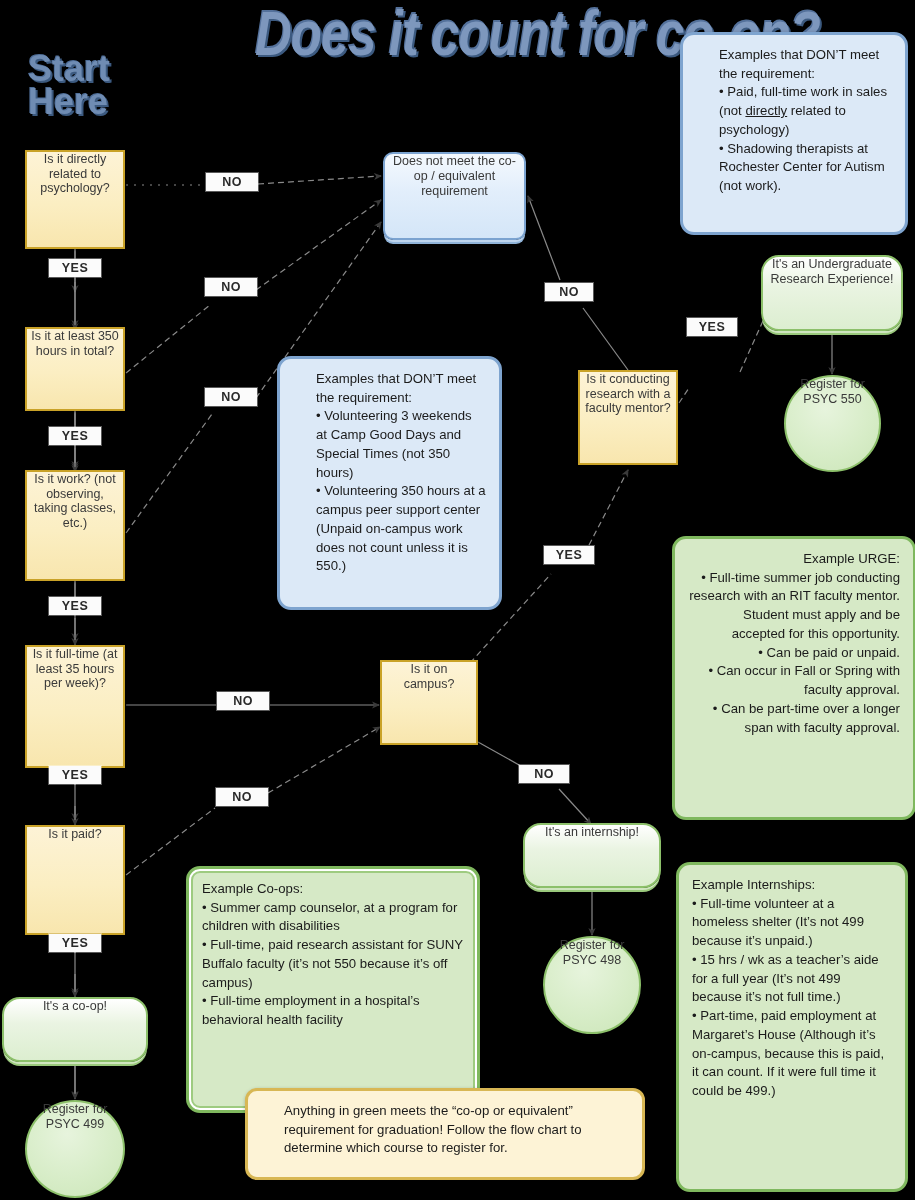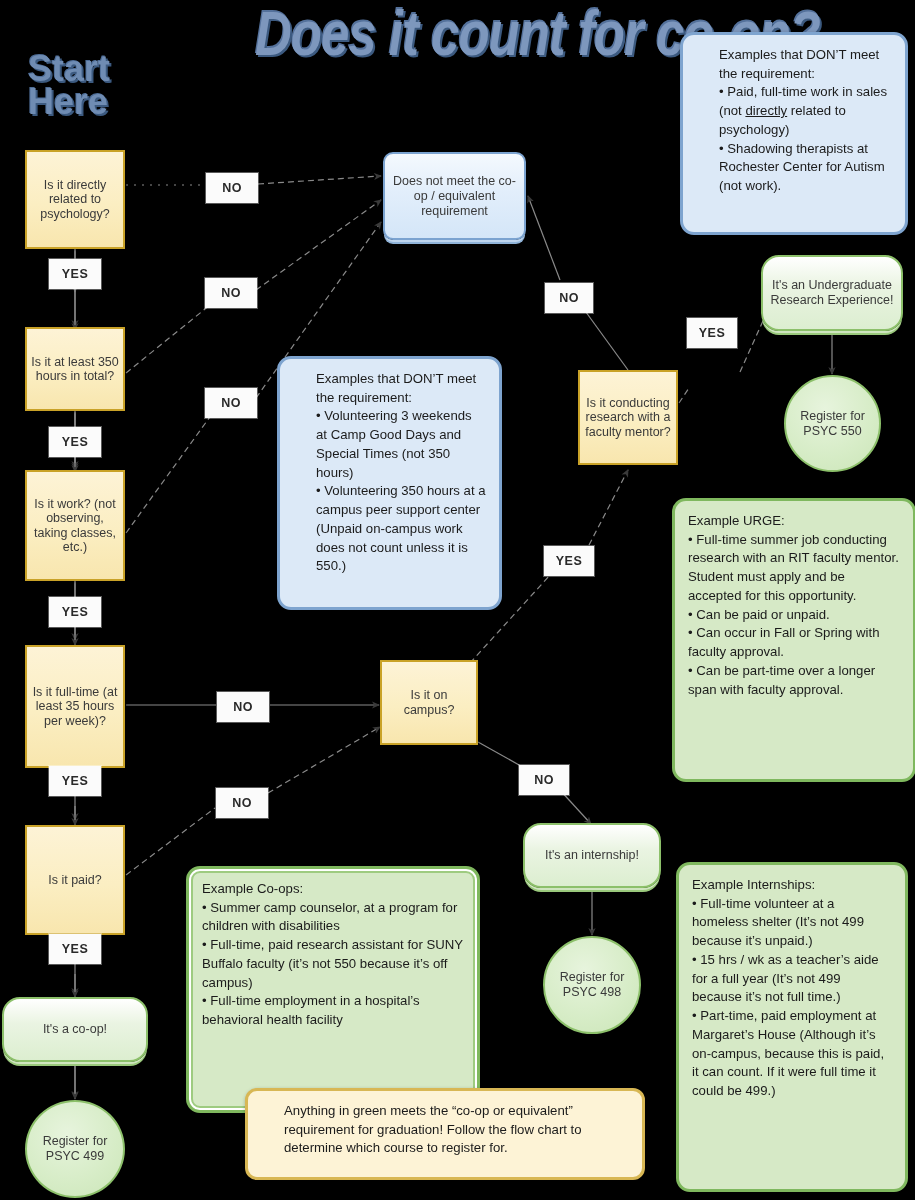--- a/index.html
+++ b/index.html
@@ -17,21 +17,21 @@
     white-space:nowrap;line-height:1;
   }
   .title-start{
     position:absolute;left:28px;top:52px;width:140px;
     font-size:36px;font-weight:bold;line-height:0.92;
     color:#6f8cb3;
     text-shadow:2px 2px 0 #3c5a80,-1px -1px 0 #4e6d97;
   }
 
   
-  .node{position:absolute;box-sizing:border-box;display:flex;align-items:center;
+  .node{position:absolute;box-sizing:border-box;display:flex;align-items:flex-start;
         justify-content:center;text-align:center;}
   .node .txt{width:100%;padding:0 4px;}
 
   .decision{
     background:linear-gradient(180deg,#fdf3d6 0%,#fbeec2 55%,#f8e6ae 100%);
     border:2px solid #c9a227;color:#3a3a3a;
     font-size:12.5px;line-height:1.16;font-weight:normal;
     box-shadow:1px 1px 2px rgba(0,0,0,.45);
   }
   .terminal-blue{
@@ -71,21 +71,21 @@
     background:#fdf3d6;border:3px solid #d8b754;border-radius:12px;
     box-shadow:1px 2px 4px rgba(0,0,0,.4);
     padding-left:36px;
   }
   .note p{margin:0;}
   .u{text-decoration:underline;}
 
   
   .elabel{position:absolute;background:#fbfbfb;color:#2a2a2a;
     font-size:12.5px;font-weight:bold;letter-spacing:.5px;
-    padding:8px 9px;border:0;box-sizing:border-box;text-align:center;
+    padding:2px 9px;border:0;box-sizing:border-box;text-align:center;
     box-shadow:0 0 0 1px rgba(255,255,255,.35);}
 
   
   #edges{position:absolute;left:0;top:0;width:915px;height:1200px;pointer-events:none;}
 </style>
 </head>
 <body>
 
 <div id="stage">
 
@@ -249,21 +249,21 @@
     <p><span>• Paid, full-time work in sales (not </span><span class="u">directly</span><span> related to psychology)</span></p>
     <p>• Shadowing therapists at Rochester Center for Autism (not work).</p>
   </div>
 
   <div class="note note-blue" style="left:277px;top:356px;width:225px;height:254px;">
     <p>Examples that DON’T meet the requirement:</p>
     <p>• Volunteering 3 weekends at Camp Good Days and Special Times (not 350 hours)</p>
     <p>• Volunteering 350 hours at a campus peer support center (Unpaid on-campus work does not count unless it is 550.)</p>
   </div>
 
-  <div class="note note-green" style="left:672px;top:498px;width:244px;height:284px;">
+  <div class="note note-green" style="left:672px;top:536px;width:244px;height:284px;text-align:right;">
     <p>Example URGE:</p>
     <p>• Full-time summer job conducting research with an RIT faculty mentor. Student must apply and be accepted for this opportunity.</p>
     <p>• Can be paid or unpaid.</p>
     <p>• Can occur in Fall or Spring with faculty approval.</p>
     <p>• Can be part-time over a longer span with faculty approval.</p>
   </div>
 
   <div class="note note-green dbl" style="left:186px;top:866px;width:294px;height:247px;">
     <p>Example Co-ops:</p>
     <p>• Summer camp counselor, at a program for children with disabilities</p>

